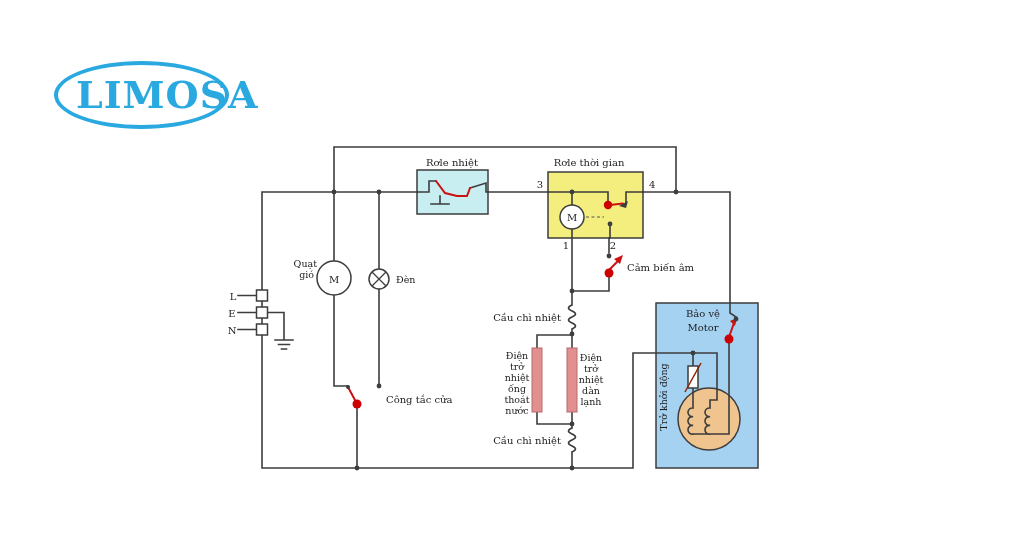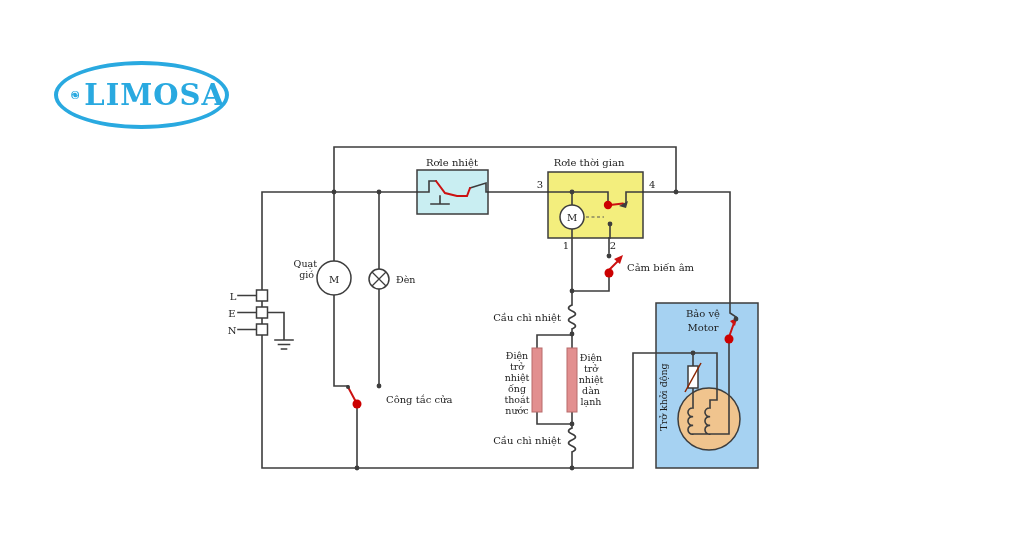--- a/index.html
+++ b/index.html
@@ -16,21 +16,21 @@
   .circuit .rtri{fill:#cc1111;stroke:none;}
   .circuit .ktri{fill:#3d3d3d;stroke:none;}
   .circuit .box{stroke:#3d3d3d;stroke-width:1.5;}
   .circuit .white{fill:#fff;stroke:#3d3d3d;stroke-width:1.5;}
   .circuit text{font-family:"DejaVu Serif",serif;fill:#1c1c1c;font-size:10px;}
   .circuit text.s{font-size:9.5px;}
   
   .logo{position:absolute;left:54px;top:61px;width:175px;height:68px;box-sizing:border-box;
         border:4px solid #29a9e0;border-radius:50%;background:#fff;
         display:flex;align-items:center;padding-left:13px;gap:5px;}
-  .brand{font-weight:bold;font-size:29px;color:#29a9e0;letter-spacing:1px;line-height:1;}
+  .brand{font-weight:bold;font-size:38px;color:#29a9e0;letter-spacing:1px;line-height:1;}
 </style>
 </head>
 <body>
 
 <div class="canvas">
 
   <svg class="circuit" width="1024" height="533" viewBox="0 0 1024 533">
 
     <g>
       <rect x="417" y="170" width="71" height="44" class="box" fill="#c9eef2"></rect>

